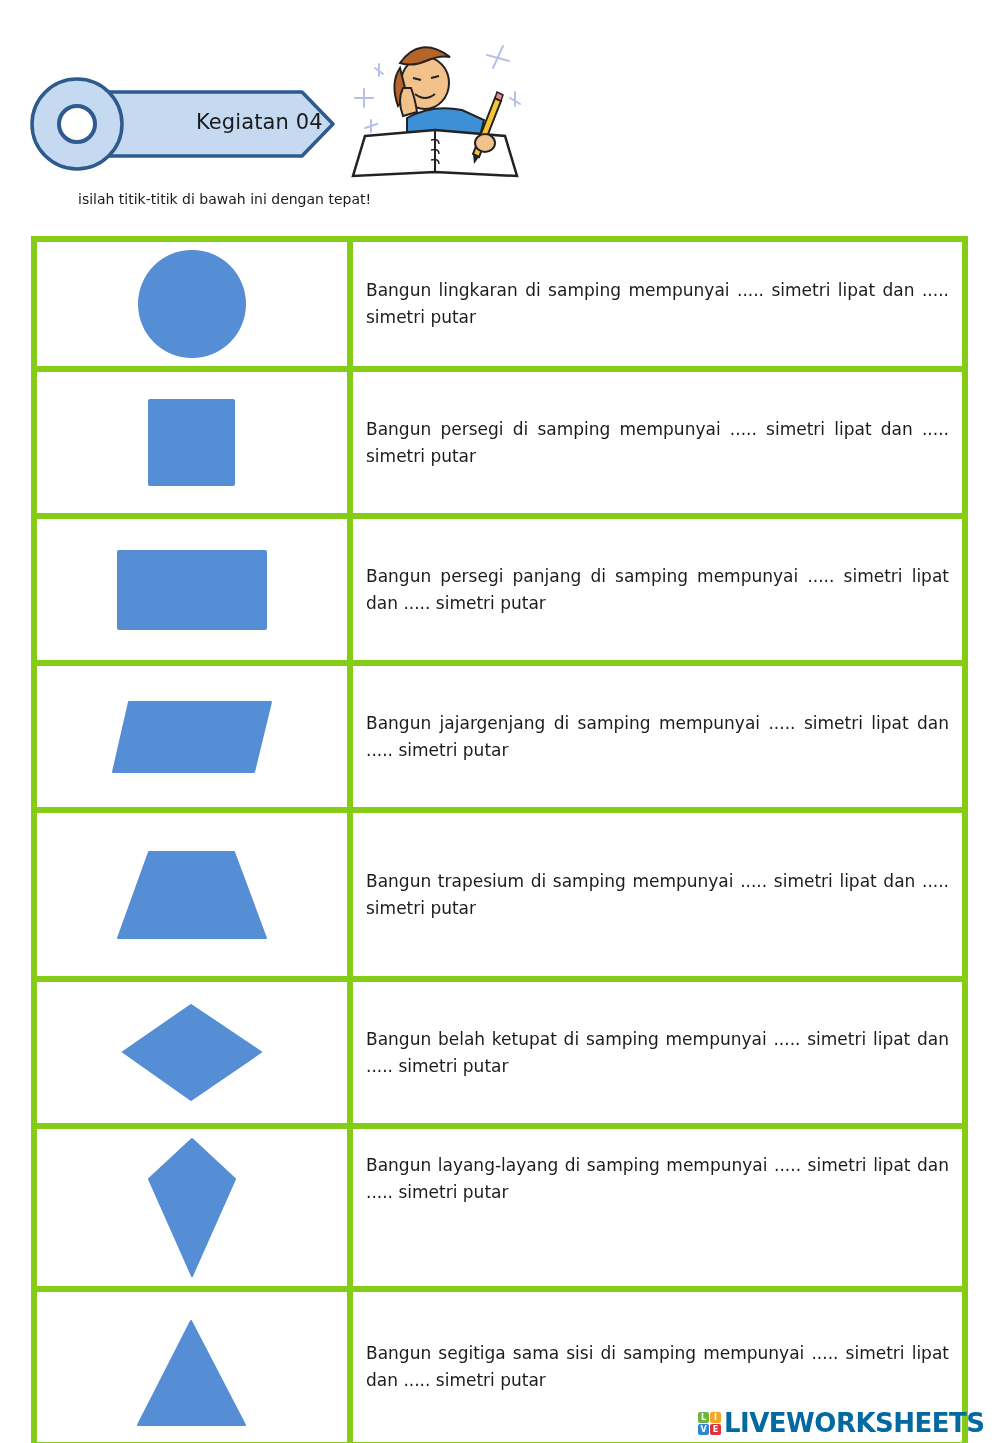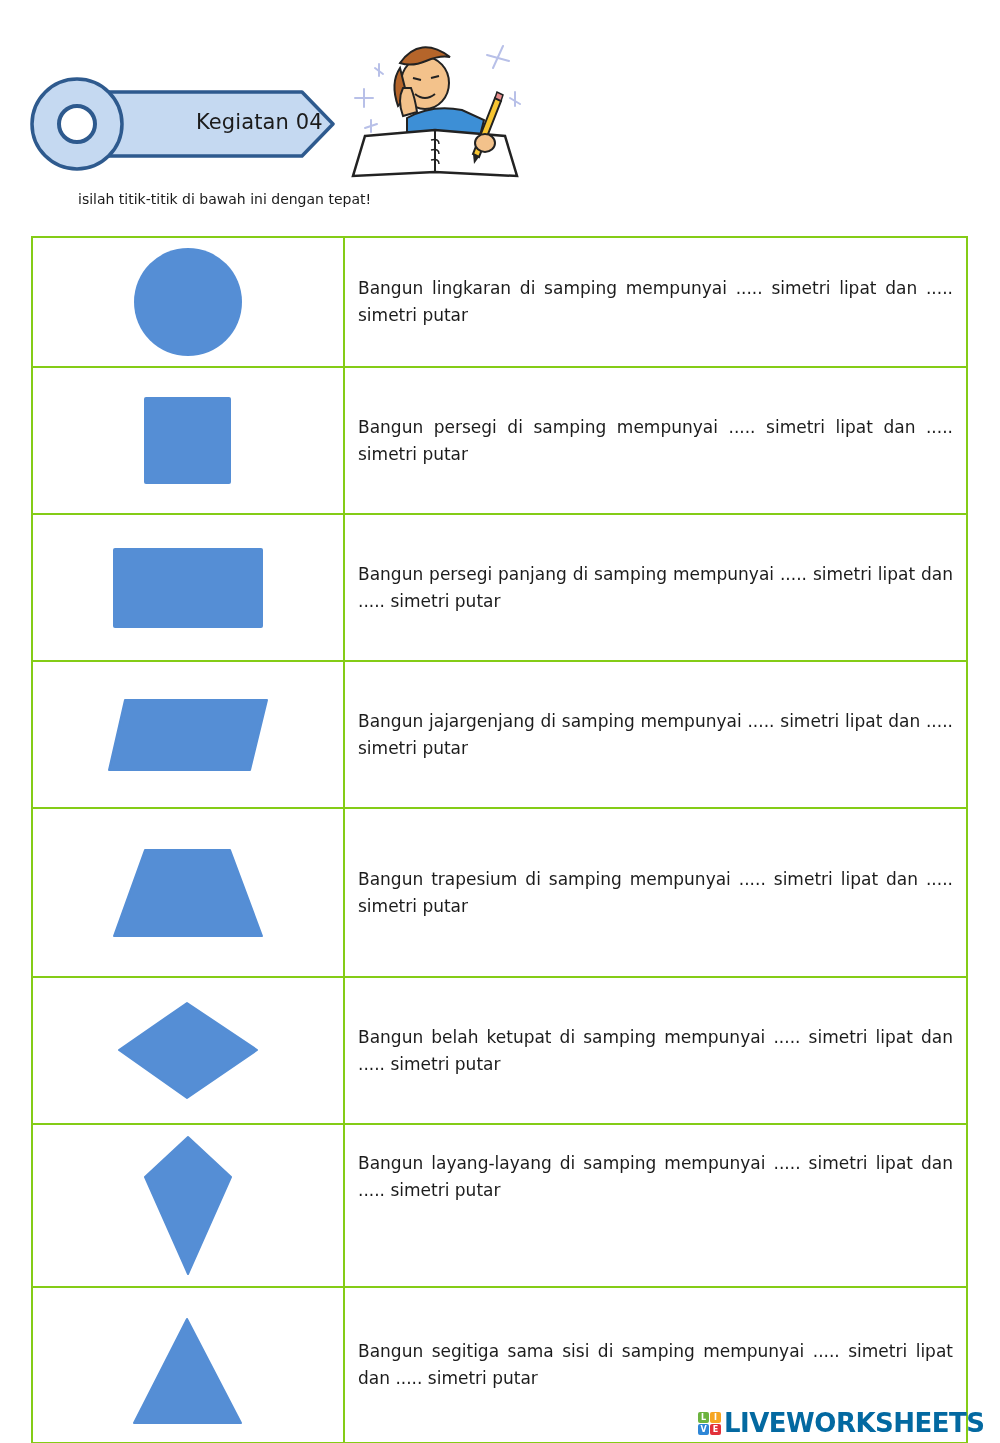--- a/index.html
+++ b/index.html
@@ -13,21 +13,21 @@
                  font-family: "DejaVu Sans", sans-serif; letter-spacing: 0.1px; margin-left: 46px; }
 
   .clipart { position: absolute; left: 345px; top: 28px; width: 185px; height: 155px; }
 
   .instruction { position: absolute; left: 34px; top: 191px; font-size: 14px;
                  font-family: "DejaVu Sans", sans-serif; color: #1a1a1a; margin-left: 44px; }
 
   
   .sheet-table { position: absolute; left: 31px; top: 236px; width: 937px;
                  border-collapse: collapse; table-layout: fixed; }
-  .sheet-table td { border: 2px solid #84cc16; padding: 0; vertical-align: middle; }
+  .sheet-table td { border: 6px solid #84cc16; padding: 0; vertical-align: middle; }
   .sheet-table td.shape-cell { width: 310px; position: relative; }
   .sheet-table td.text-cell { padding: 0 13px 0 13px; }
   .q-text { font-family: "DejaVu Sans", sans-serif; font-size: 17px; line-height: 27px;
             text-align: justify; margin: 0; color: #1c1c1c; }
   .blank { display: inline; cursor: text; }
   .shape-svg { display: block; margin: 0 auto; }
 
   
   .logo { position: absolute; left: 698px; top: 1408px; height: 30px; display: flex; align-items: center; }
   .logo-blocks { display: grid; grid-template-columns: 11px 11px; grid-template-rows: 11px 11px;

